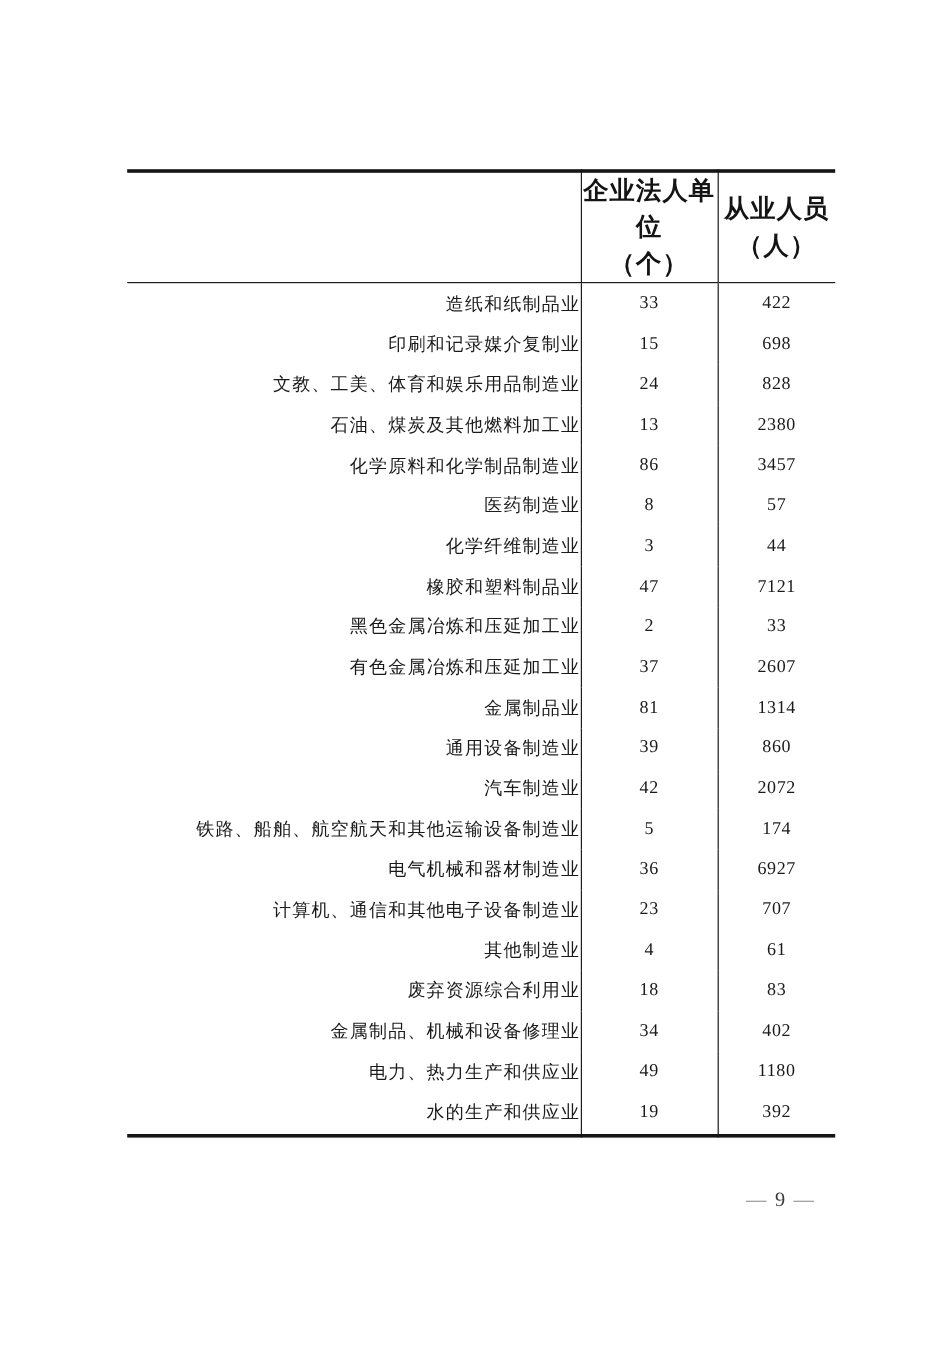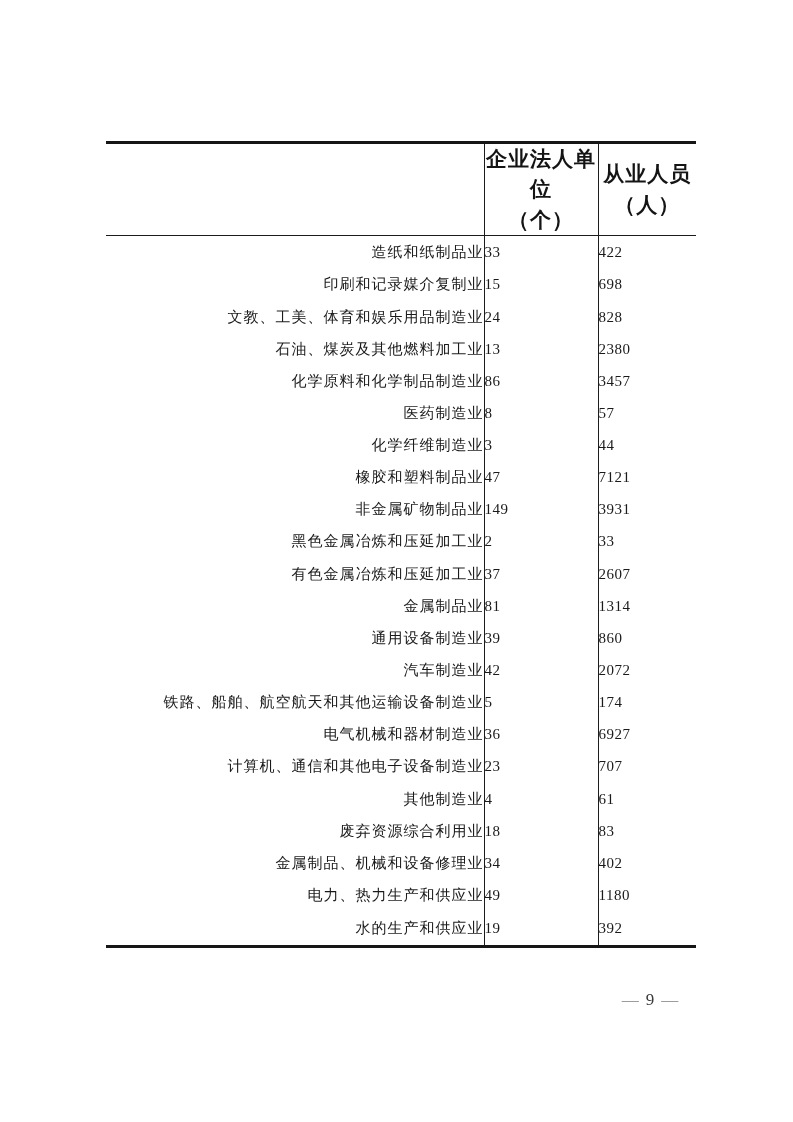--- a/index.html
+++ b/index.html
@@ -53,21 +53,21 @@
     font-size: 15px;
     color: #1a1a1a;
   }
   .stat-table td.c1 {
     text-align: right;
     padding-left: 8px;
     letter-spacing: 1px;
   }
   .stat-table td.c2,
   .stat-table td.c3 {
-    text-align: left;
+    text-align: center;
     letter-spacing: 0.5px;
   }
   .page-footer {
     position: absolute;
     left: 604px;
     top: 990px;
     width: 92px;
     text-align: center;
     font-size: 17px;
     color: #3a3a3a;
@@ -137,25 +137,20 @@
     <td class="c1">化学纤维制造业</td>
     <td class="c2 vline">3</td>
     <td class="c3 vline">44</td>
   </tr>
         <tr>
     <td class="c1">橡胶和塑料制品业</td>
     <td class="c2 vline">47</td>
     <td class="c3 vline">7121</td>
   </tr>
         <tr>
-    <td class="c1">非金属矿物制品业</td>
-    <td class="c2 vline">149</td>
-    <td class="c3 vline">3931</td>
-  </tr>
-        <tr>
     <td class="c1">黑色金属冶炼和压延加工业</td>
     <td class="c2 vline">2</td>
     <td class="c3 vline">33</td>
   </tr>
         <tr>
     <td class="c1">有色金属冶炼和压延加工业</td>
     <td class="c2 vline">37</td>
     <td class="c3 vline">2607</td>
   </tr>
         <tr>

